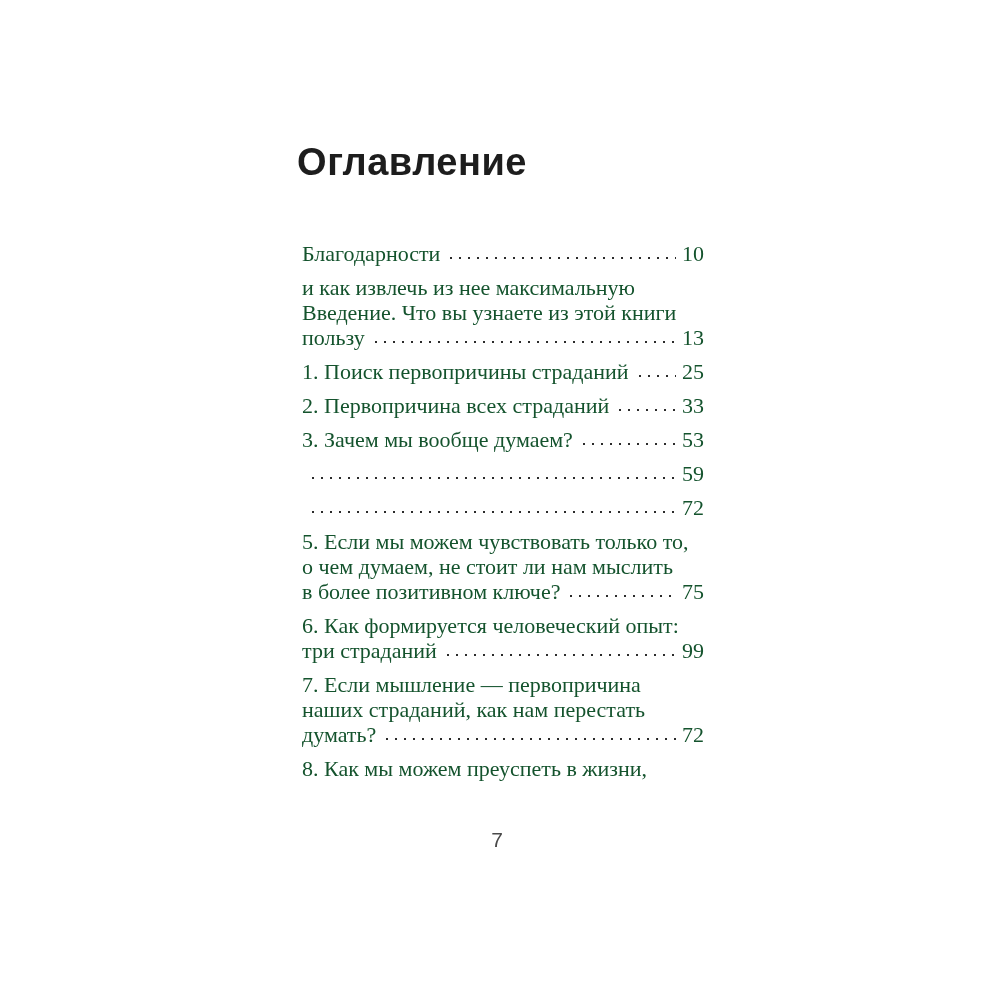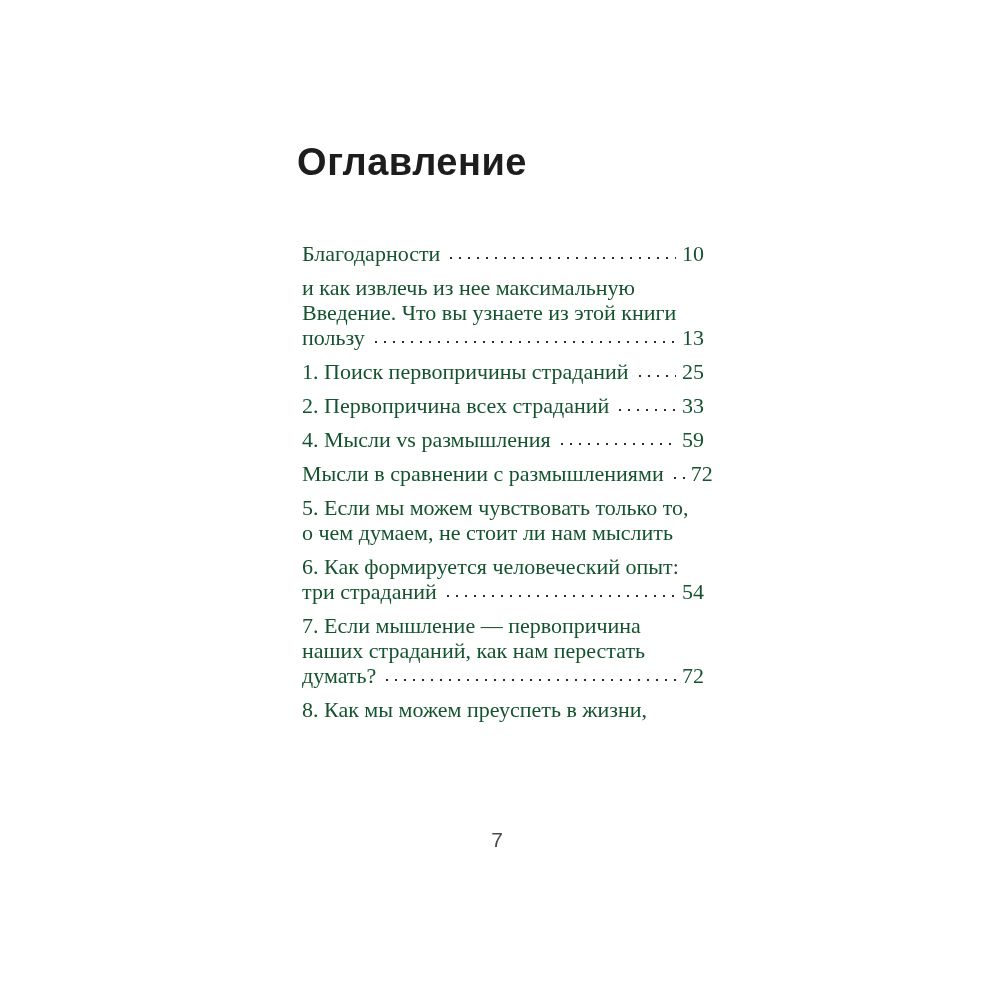--- a/index.html
+++ b/index.html
@@ -111,48 +111,58 @@
     </div>
 
     <div class="entry">
       <div class="line last-line">
         <span class="line-text">2. Первопричина всех страданий</span>
         <span class="leader"></span>
         <span class="pagenum">33</span>
       </div>
     </div>
 
+    <div class="entry">
+      <div class="line last-line">
+        <span class="line-text">3. Зачем мы вообще думаем?</span>
+        <span class="leader"></span>
+        <span class="pagenum">53</span>
+      </div>
+    </div>
 
     <div class="entry">
       <div class="line last-line">
-        <span class="line-text">4. Мысли vs размышления</span>
         <span class="leader"></span>
         <span class="pagenum">59</span>
       </div>
     </div>
 
     <div class="entry">
       <div class="line last-line">
-        <span class="line-text">Мысли в сравнении с размышлениями</span>
         <span class="leader"></span>
         <span class="pagenum">72</span>
       </div>
     </div>
 
     <div class="entry">
       <div class="line">5. Если мы можем чувствовать только то,</div>
       <div class="line">о чем думаем, не стоит ли нам мыслить</div>
+      <div class="line last-line">
+        <span class="line-text">в более позитивном ключе?</span>
+        <span class="leader"></span>
+        <span class="pagenum">75</span>
+      </div>
     </div>
 
     <div class="entry">
       <div class="line">6. Как формируется человеческий опыт:</div>
       <div class="line last-line">
         <span class="line-text">три страданий</span>
         <span class="leader"></span>
-        <span class="pagenum">54</span>
+        <span class="pagenum">99</span>
       </div>
     </div>
 
     <div class="entry">
       <div class="line">7. Если мышление — первопричина</div>
       <div class="line">наших страданий, как нам перестать</div>
       <div class="line last-line">
         <span class="line-text">думать?</span>
         <span class="leader"></span>
         <span class="pagenum">72</span>

